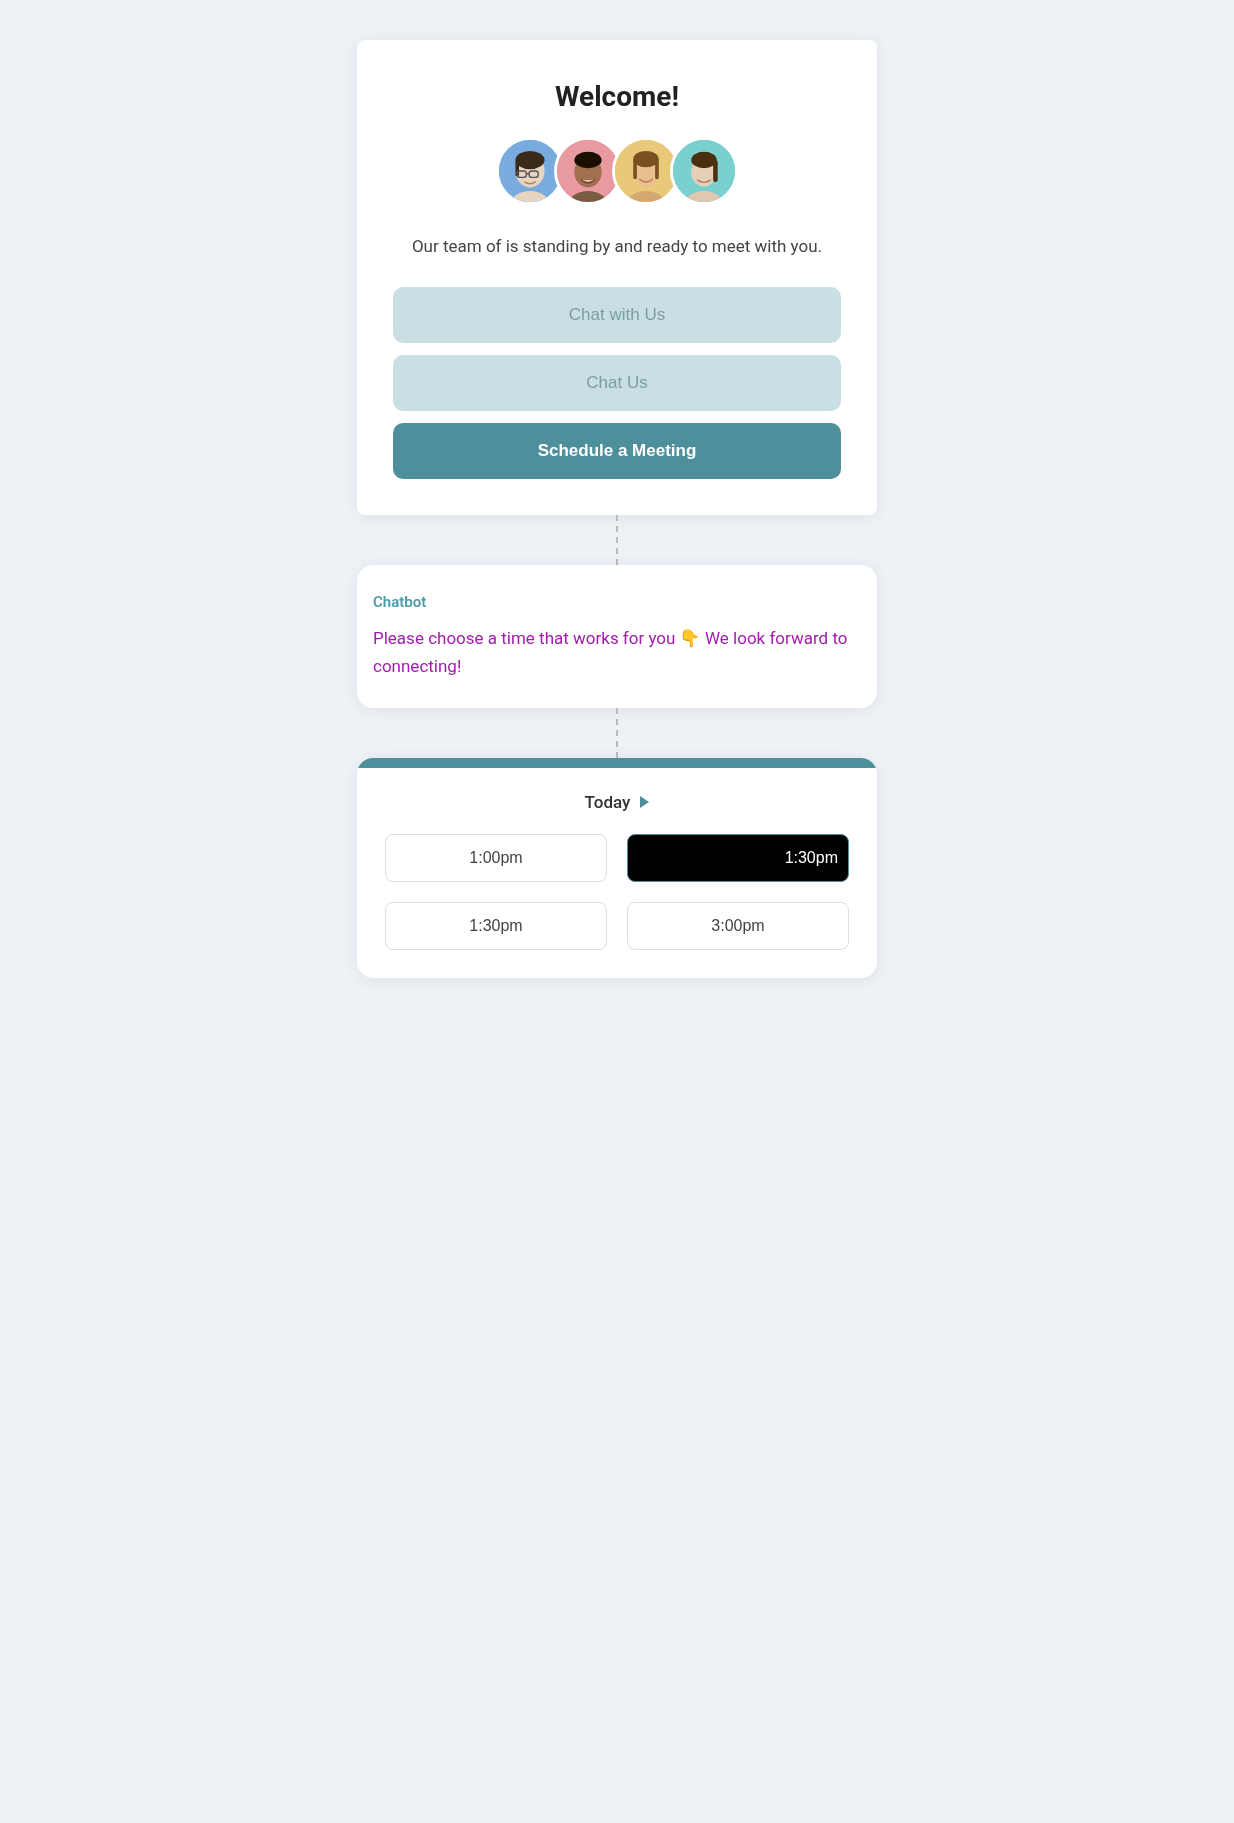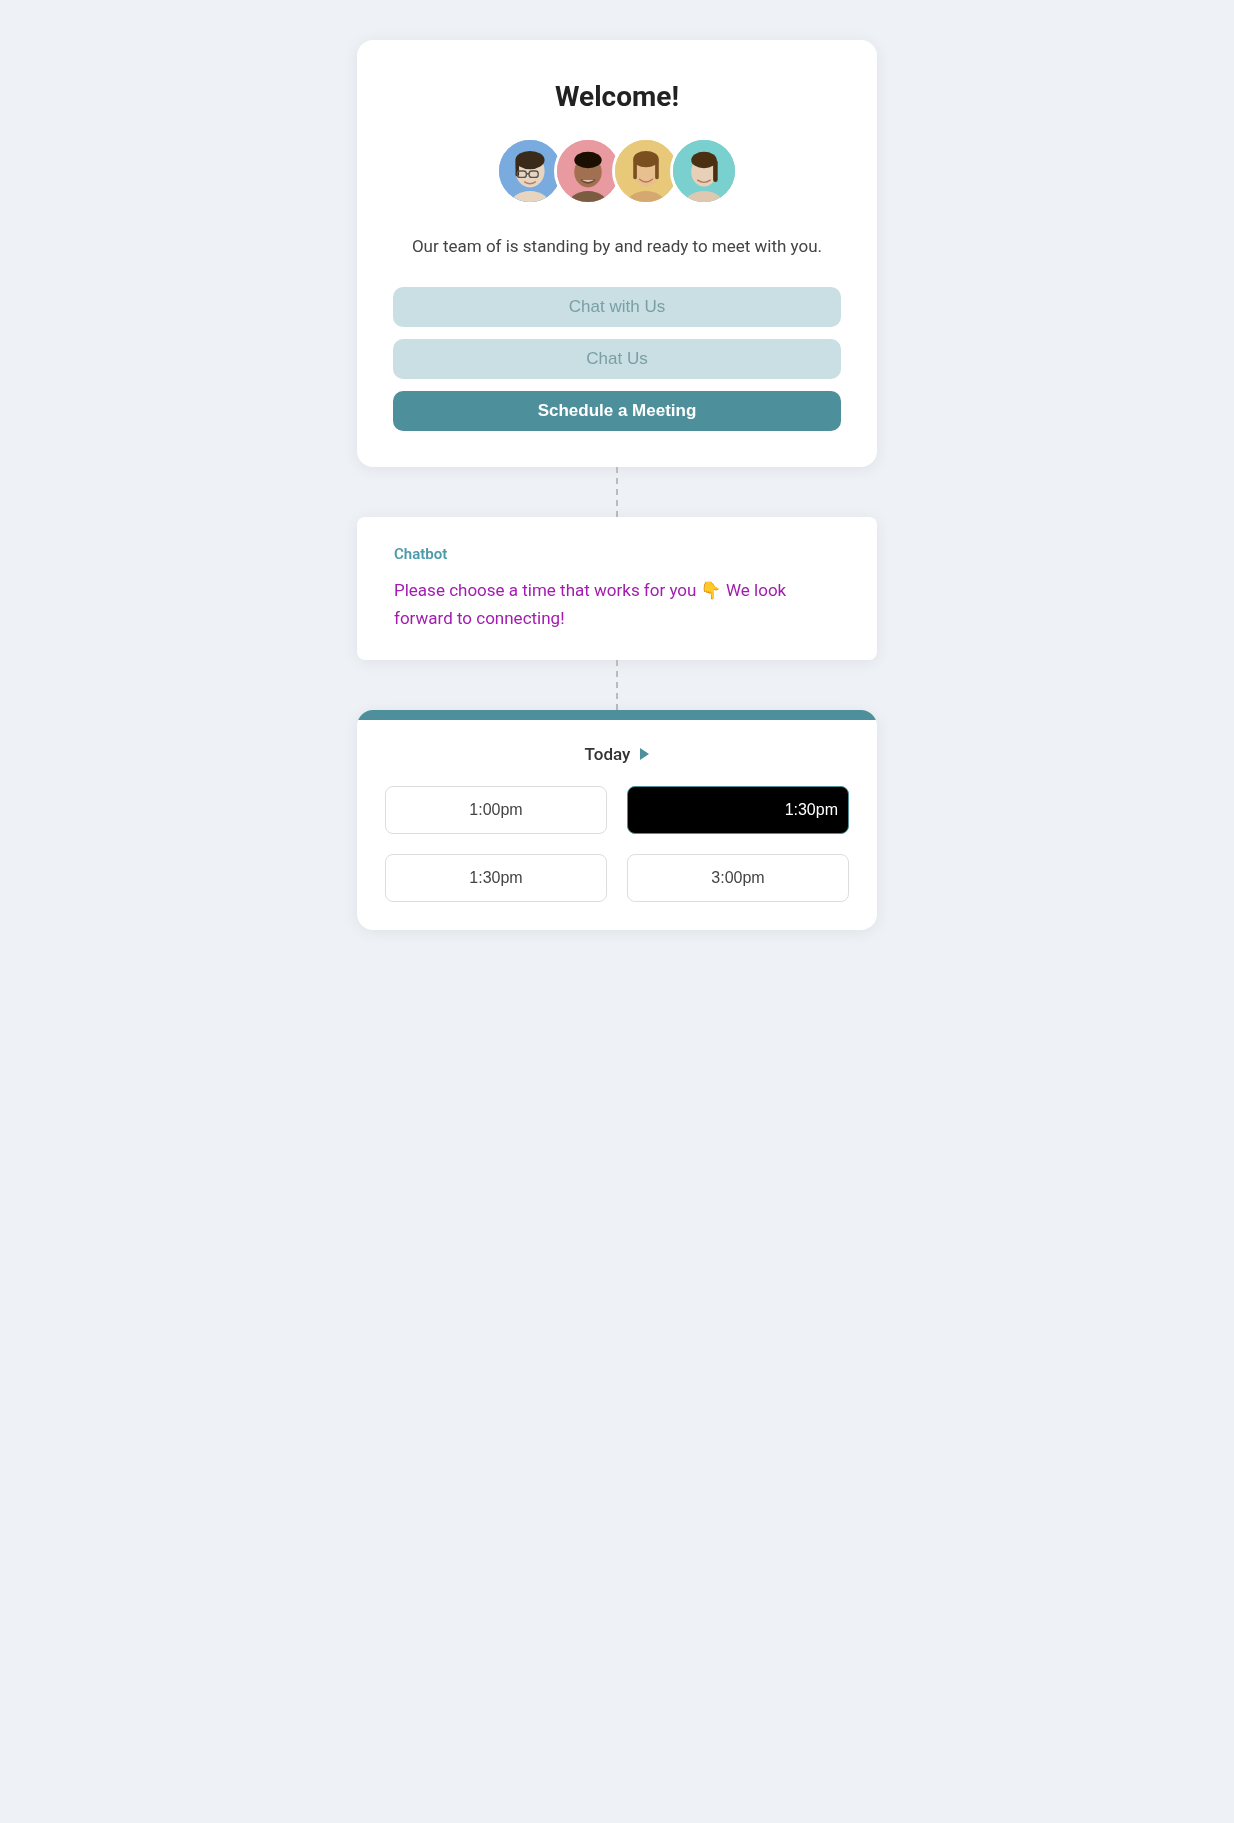--- a/index.html
+++ b/index.html
@@ -17,21 +17,21 @@
     .main-container {
       width: 520px;
       display: flex;
       flex-direction: column;
       align-items: center;
     }
 
     
     .welcome-card {
       background: #fff;
-      border-radius: 16px;
+      border-radius: 8px;
       padding: 40px 36px 36px;
       width: 100%;
       box-shadow: 0 2px 16px rgba(0,0,0,0.07);
       display: flex;
       flex-direction: column;
       align-items: center;
     }
 
     .welcome-title {
       font-size: 28px;
@@ -80,21 +80,21 @@
     .welcome-text {
       font-size: 17px;
       color: #444;
       text-align: center;
       line-height: 1.55;
       margin-bottom: 28px;
     }
 
     .btn {
       width: 100%;
-      padding: 10px;
+      padding: 18px;
       border-radius: 10px;
       font-size: 17px;
       font-weight: 500;
       cursor: pointer;
       border: none;
       margin-bottom: 12px;
       text-align: center;
       display: block;
       transition: opacity 0.15s;
     }
@@ -117,22 +117,22 @@
     .connector {
       width: 2px;
       height: 50px;
       border-left: 2px dashed #bbb;
       margin: 0 auto;
     }
 
     
     .chatbot-card {
       background: #fff;
-      border-radius: 8px;
-      padding: 28px 37px;
+      border-radius: 16px;
+      padding: 28px 16px;
       width: 100%;
       box-shadow: 0 2px 16px rgba(0,0,0,0.07);
     }
 
     .chatbot-label {
       font-size: 15px;
       font-weight: 600;
       color: #4d9aaa;
       margin-bottom: 14px;
     }

